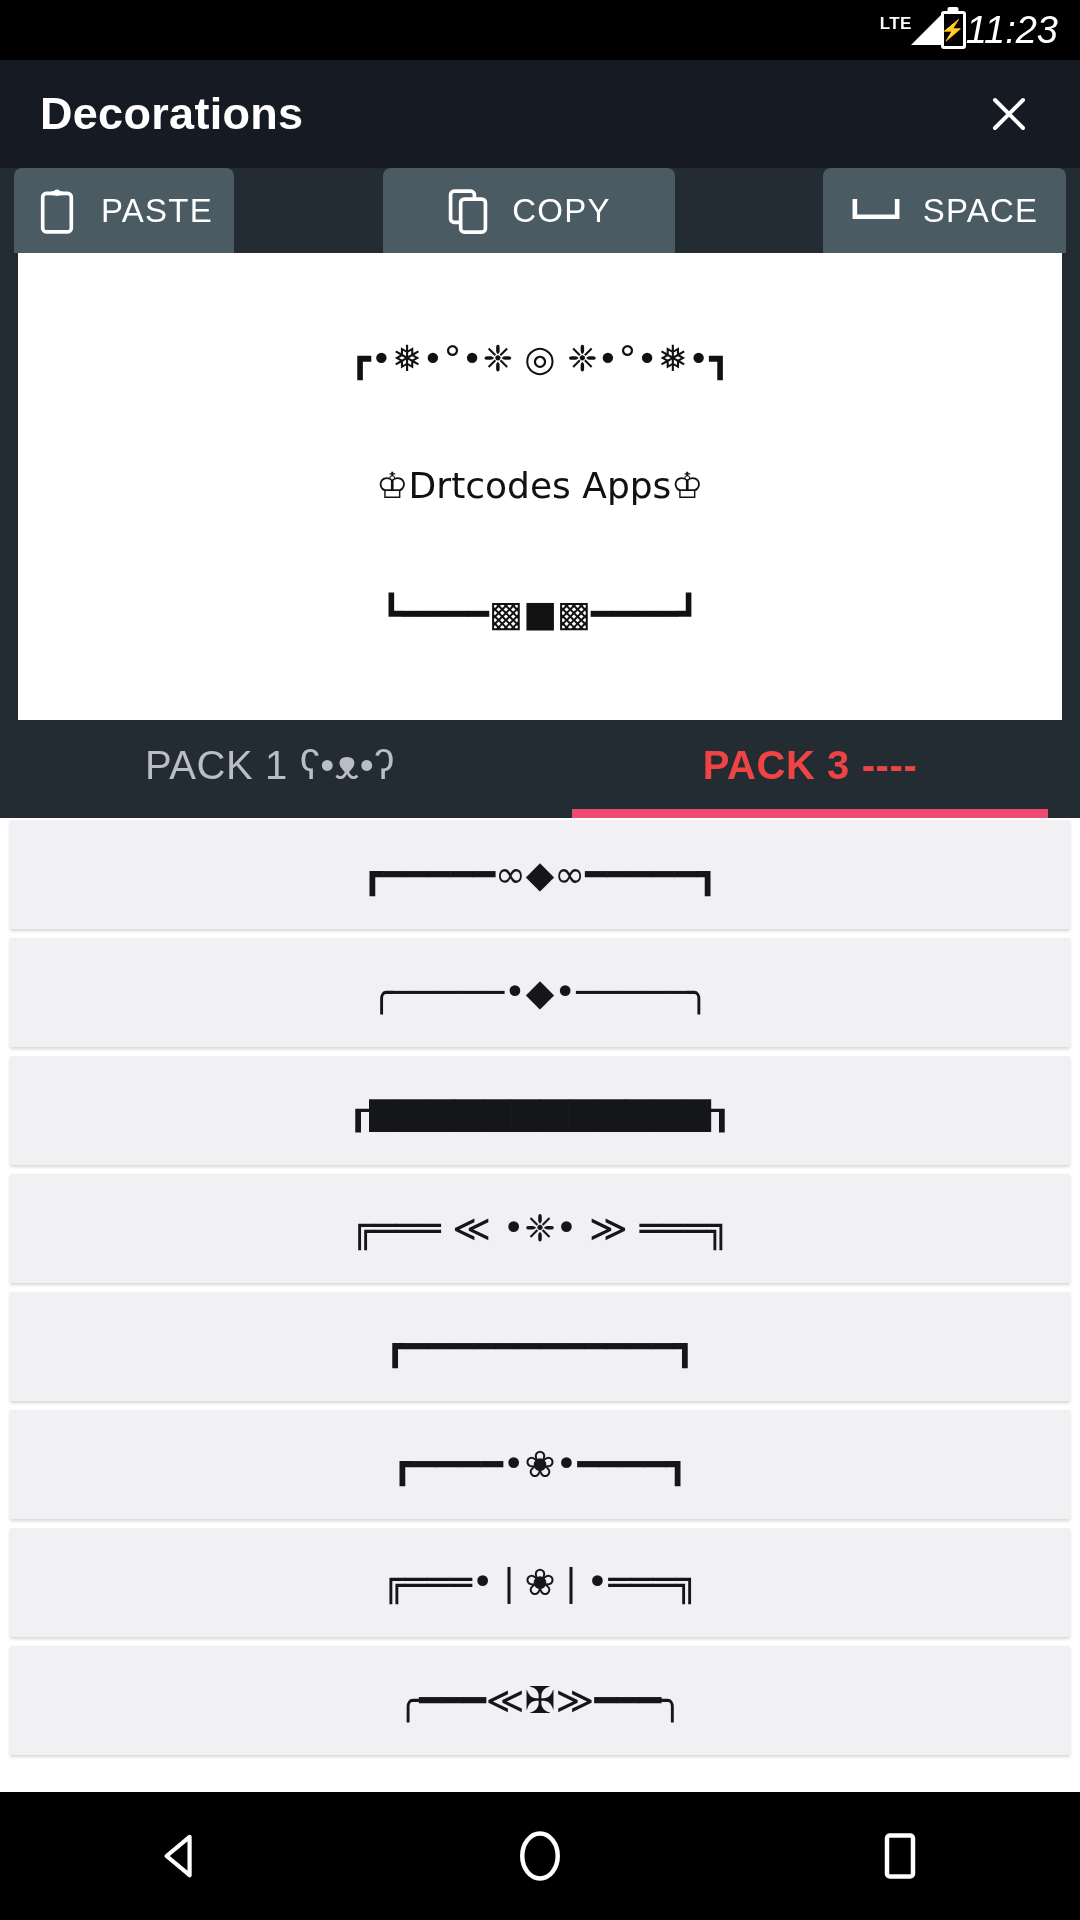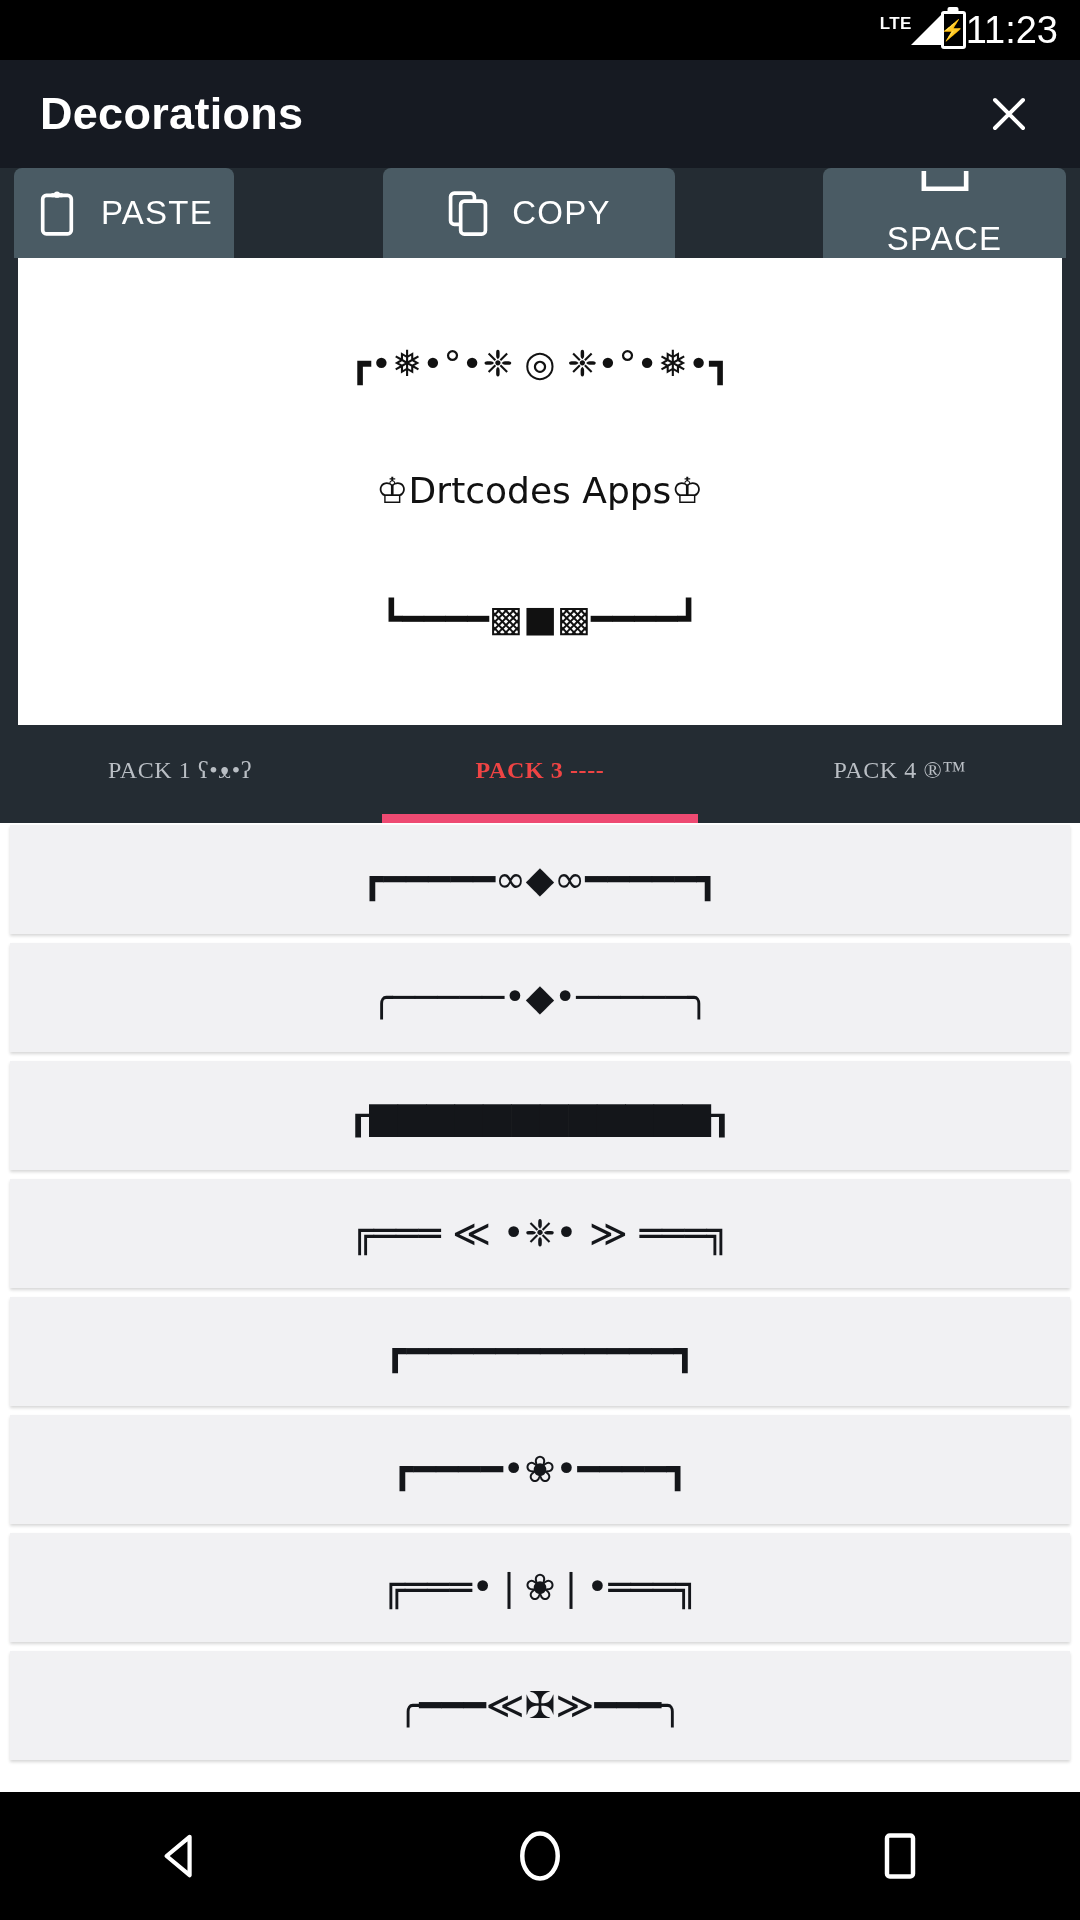--- a/index.html
+++ b/index.html
@@ -25,21 +25,21 @@
   .sig{ width:0;height:0; border-left:30px solid transparent; border-bottom:30px solid #fff; }
   .batt{
     width:25px; height:38px; border:3px solid #fff; border-radius:3px;
     position:relative; display:flex; align-items:center; justify-content:center;
   }
   .batt:before{
     content:""; position:absolute; top:-7px; left:50%; transform:translateX(-50%);
     width:11px; height:5px; background:#fff; border-radius:2px 2px 0 0;
   }
   .bolt{ color:#fff; font-size:20px; line-height:1; }
-  .st-time{ color:#fff; font-size:38px; font-weight:400; letter-spacing:0px; line-height:1; }
+  .st-time{ color:#fff; font-size:38px; font-weight:400; letter-spacing:0px; line-height:1;font-style:italic; }
 
   
   .toolbar{
     flex:0 0 108px; background:#161a22;
     display:flex; align-items:center; justify-content:space-between;
     padding:0 40px 0 40px;
     gap:48px;
   }
   .toolbar-title{ color:#fff; font-size:45px; font-weight:bold; letter-spacing:.3px; }
   .close-btn{
@@ -53,21 +53,21 @@
     flex:0 0 85px; background:#242c33;
     display:flex; align-items:stretch; justify-content:space-between;
   }
   .act-btn{
     background:#4a5b64; border-radius:8px 8px 0 0;
     display:flex; align-items:center; justify-content:center; gap:22px;
     cursor:pointer; padding:0 16px;
   }
   .act-paste{ width:220px; margin-left:14px; }
   .act-copy { width:292px; }
-  .act-space{ width:243px; margin-right:14px;flex-direction:column; }
+  .act-space{ width:243px; margin-right:14px; }
   .act-label{ color:#fff; font-size:33px; font-weight:500; letter-spacing:1.2px; }
   .act-ico{ display:flex; align-items:center; justify-content:center; }
 
   
   .preview-wrap{ flex:0 0 215px; background:#242c33; padding:0 18px; }
   .preview{
     width:100%; height:100%; background:#fff;
     display:flex; align-items:center; justify-content:center;
     overflow:hidden;
   }
@@ -86,22 +86,22 @@
   
   .tabs{
     flex:0 0 98px; background:#242c33;
     display:flex; align-items:stretch; position:relative;
   }
   .tab{
     flex:1 1 0; display:flex; align-items:center; justify-content:center;
     cursor:pointer; position:relative; padding-bottom:8px;
   }
   .tab-label{
-    color:#b9bec4; font-size:24px; font-weight:500; letter-spacing:.6px;
-    font-family:Liberation Serif, serif; white-space:nowrap;
+    color:#b9bec4; font-size:40px; font-weight:500; letter-spacing:.6px;
+    font-family:Liberation Sans, sans-serif; white-space:nowrap;
   }
   .tab.active .tab-label{ color:#ef4444; font-weight:bold; }
   .tab.active:after{
     content:""; position:absolute; left:6%; right:6%; bottom:0;
     height:9px; background:#ee4a72;
   }
 
   
   .list{
     flex:1 1 auto; background:#ffffff; overflow:hidden;
@@ -197,23 +197,20 @@
   </div>
 
 
   <div class="tabs">
     <div class="tab">
       <span class="tab-label">PACK 1 ʕ•ᴥ•ʔ</span>
     </div>
     <div class="tab active">
       <span class="tab-label">PACK 3 ----</span>
     </div>
-    <div class="tab">
-      <span class="tab-label">PACK 4 ®™</span>
-    </div>
   </div>
 
   <div class="list">
     <div class="list-item">
         <span class="deco">┏━━━━━∞◆∞━━━━━┓</span>
       </div>
     <div class="list-item">
         <span class="deco">╭─────•◆•─────╮</span>
       </div>
     <div class="list-item">

